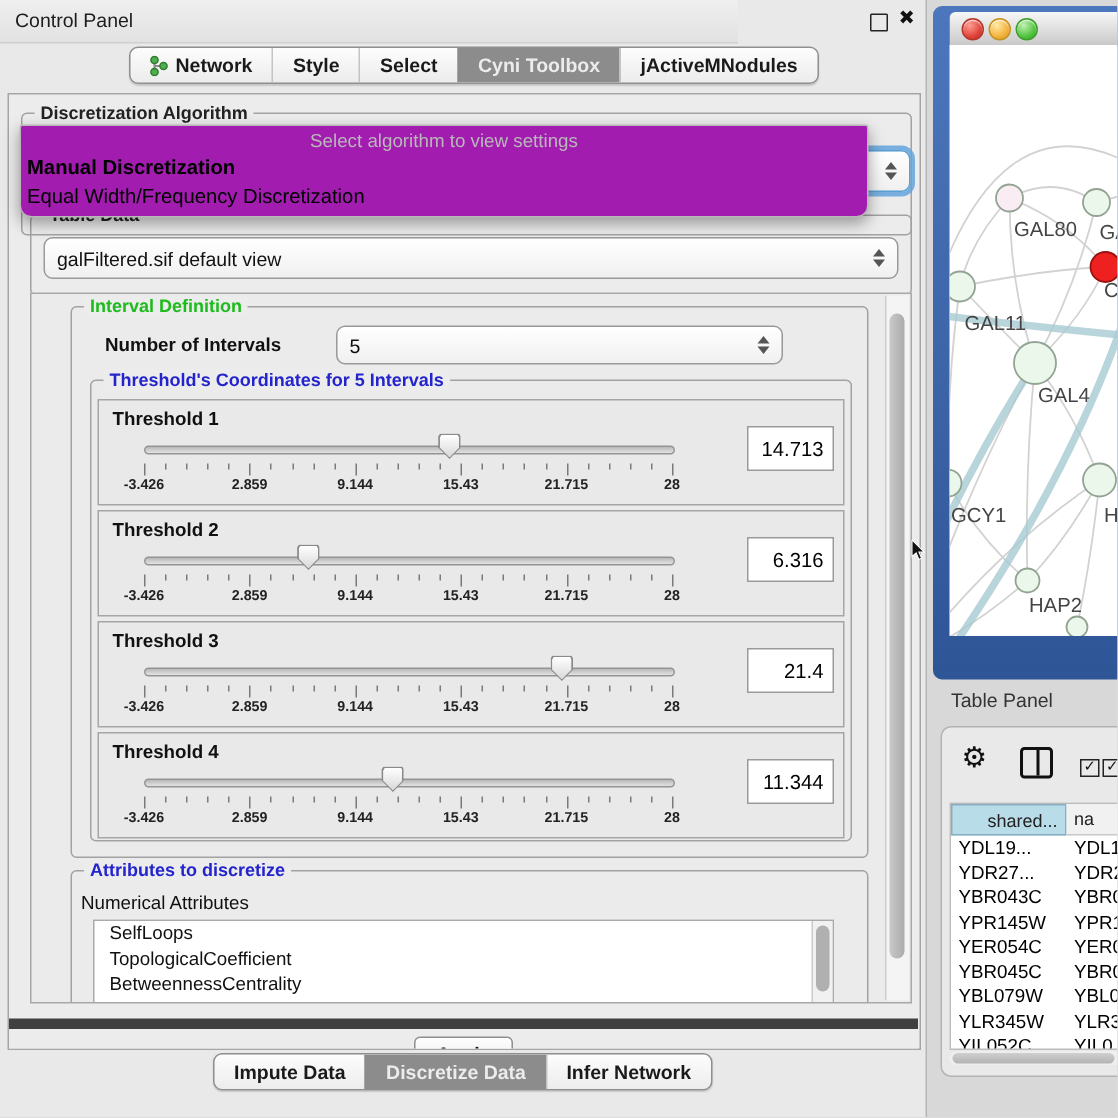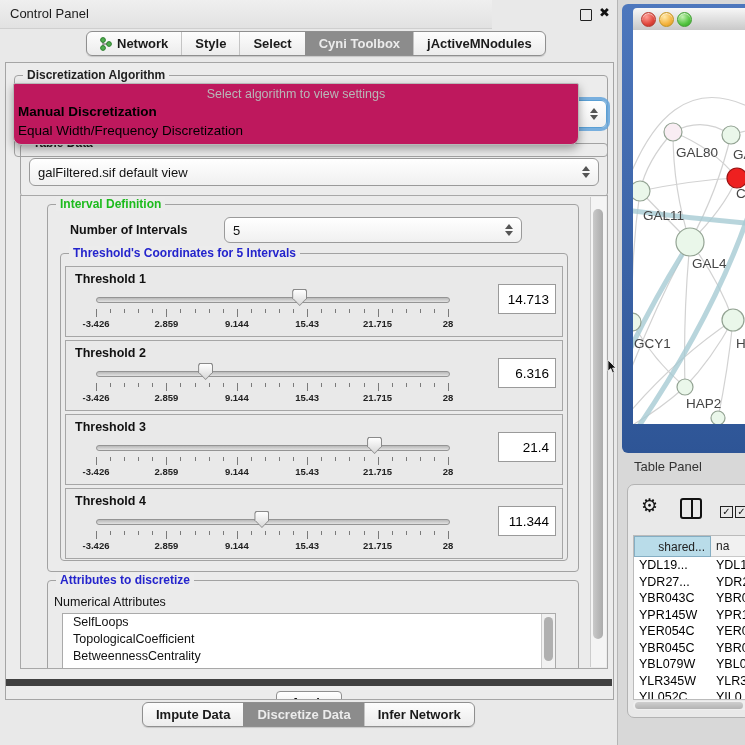--- a/index.html
+++ b/index.html
@@ -33,21 +33,21 @@
 
   .combo{position:absolute;background:linear-gradient(#ffffff,#f0f0f0);border:1px solid #9a9a9a;border-radius:6px;
          font-size:13px;color:#111;display:flex;align-items:center;padding:0 8px;box-shadow:inset 0 1px 0 #fff;}
   .combo .spin{margin-left:auto;display:flex;flex-direction:column;gap:2px;align-items:center;}
   .spin i{width:0;height:0;border-left:4px solid transparent;border-right:4px solid transparent;display:block;}
   .spin .up{border-bottom:5px solid #555;}
   .spin .dn{border-top:5px solid #555;}
   .combo.focus-ring{box-shadow:0 0 0 3px rgba(100,165,220,.85);border-color:#5a9fd4;}
 
   
-  #algo-popup{left:13px;top:83px;width:564px;background:#be185d;border:1px solid #b8b8b8;border-radius:2px 2px 8px 8px;
+  #algo-popup{left:13px;top:83px;width:564px;background:#a21caf;border:1px solid #b8b8b8;border-radius:2px 2px 8px 8px;
               box-shadow:0 4px 10px rgba(0,0,0,.35);z-index:40;padding-bottom:4px;}
   #algo-popup .hint{text-align:center;color:#b8b8b8;font-size:12.5px;padding:3px 0 1px;}
   #algo-popup .item{font-size:13.5px;color:#000;padding:1px 4px;line-height:17px;}
   #algo-popup .item.sel{font-weight:bold;}
 
   
   #viewport{left:14px;top:132px;width:586px;height:472px;border:1px solid #a8a8a8;background:#ebebeb;overflow:hidden;}
   .vscroll{position:absolute;right:1px;top:1px;width:15px;height:470px;background:#f4f4f4;border-left:1px solid #ccc;}
   .vscroll .thumb{position:absolute;left:2px;width:10px;border-radius:6px;background:linear-gradient(90deg,#c9c9c9,#ababab);}
   .hthumb{position:absolute;border-radius:5px;background:linear-gradient(#cfcfcf,#b3b3b3);}

